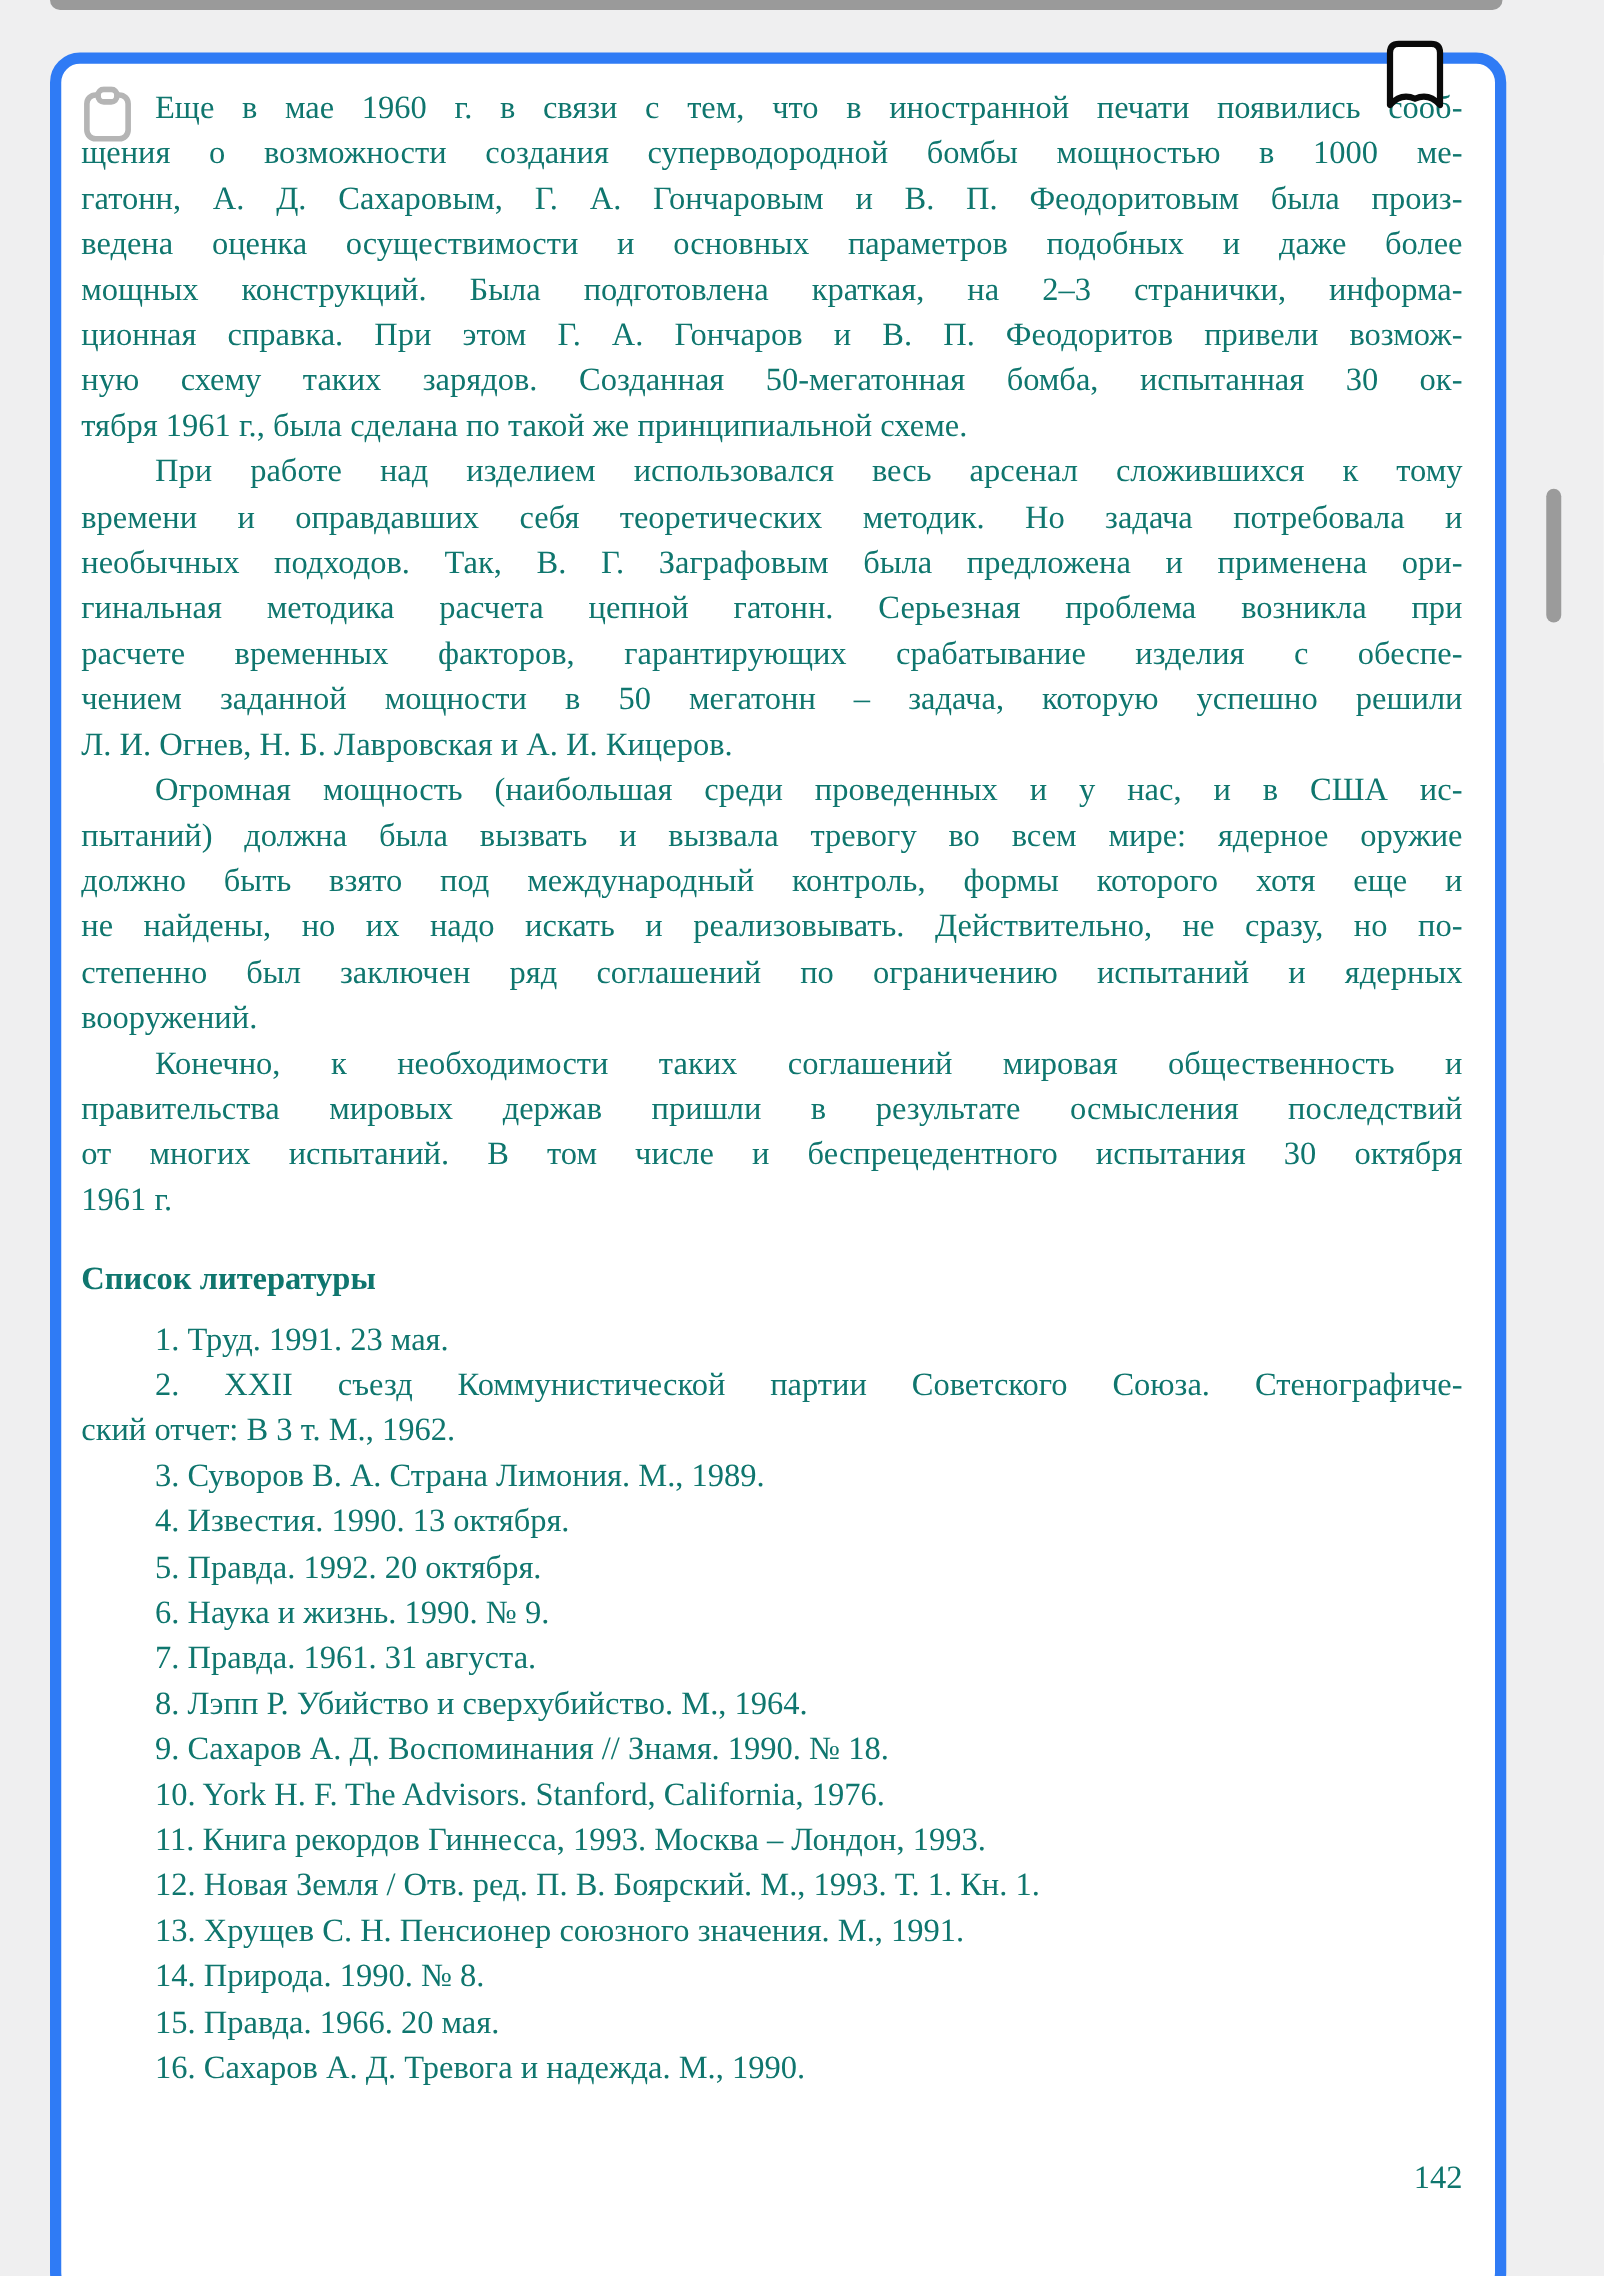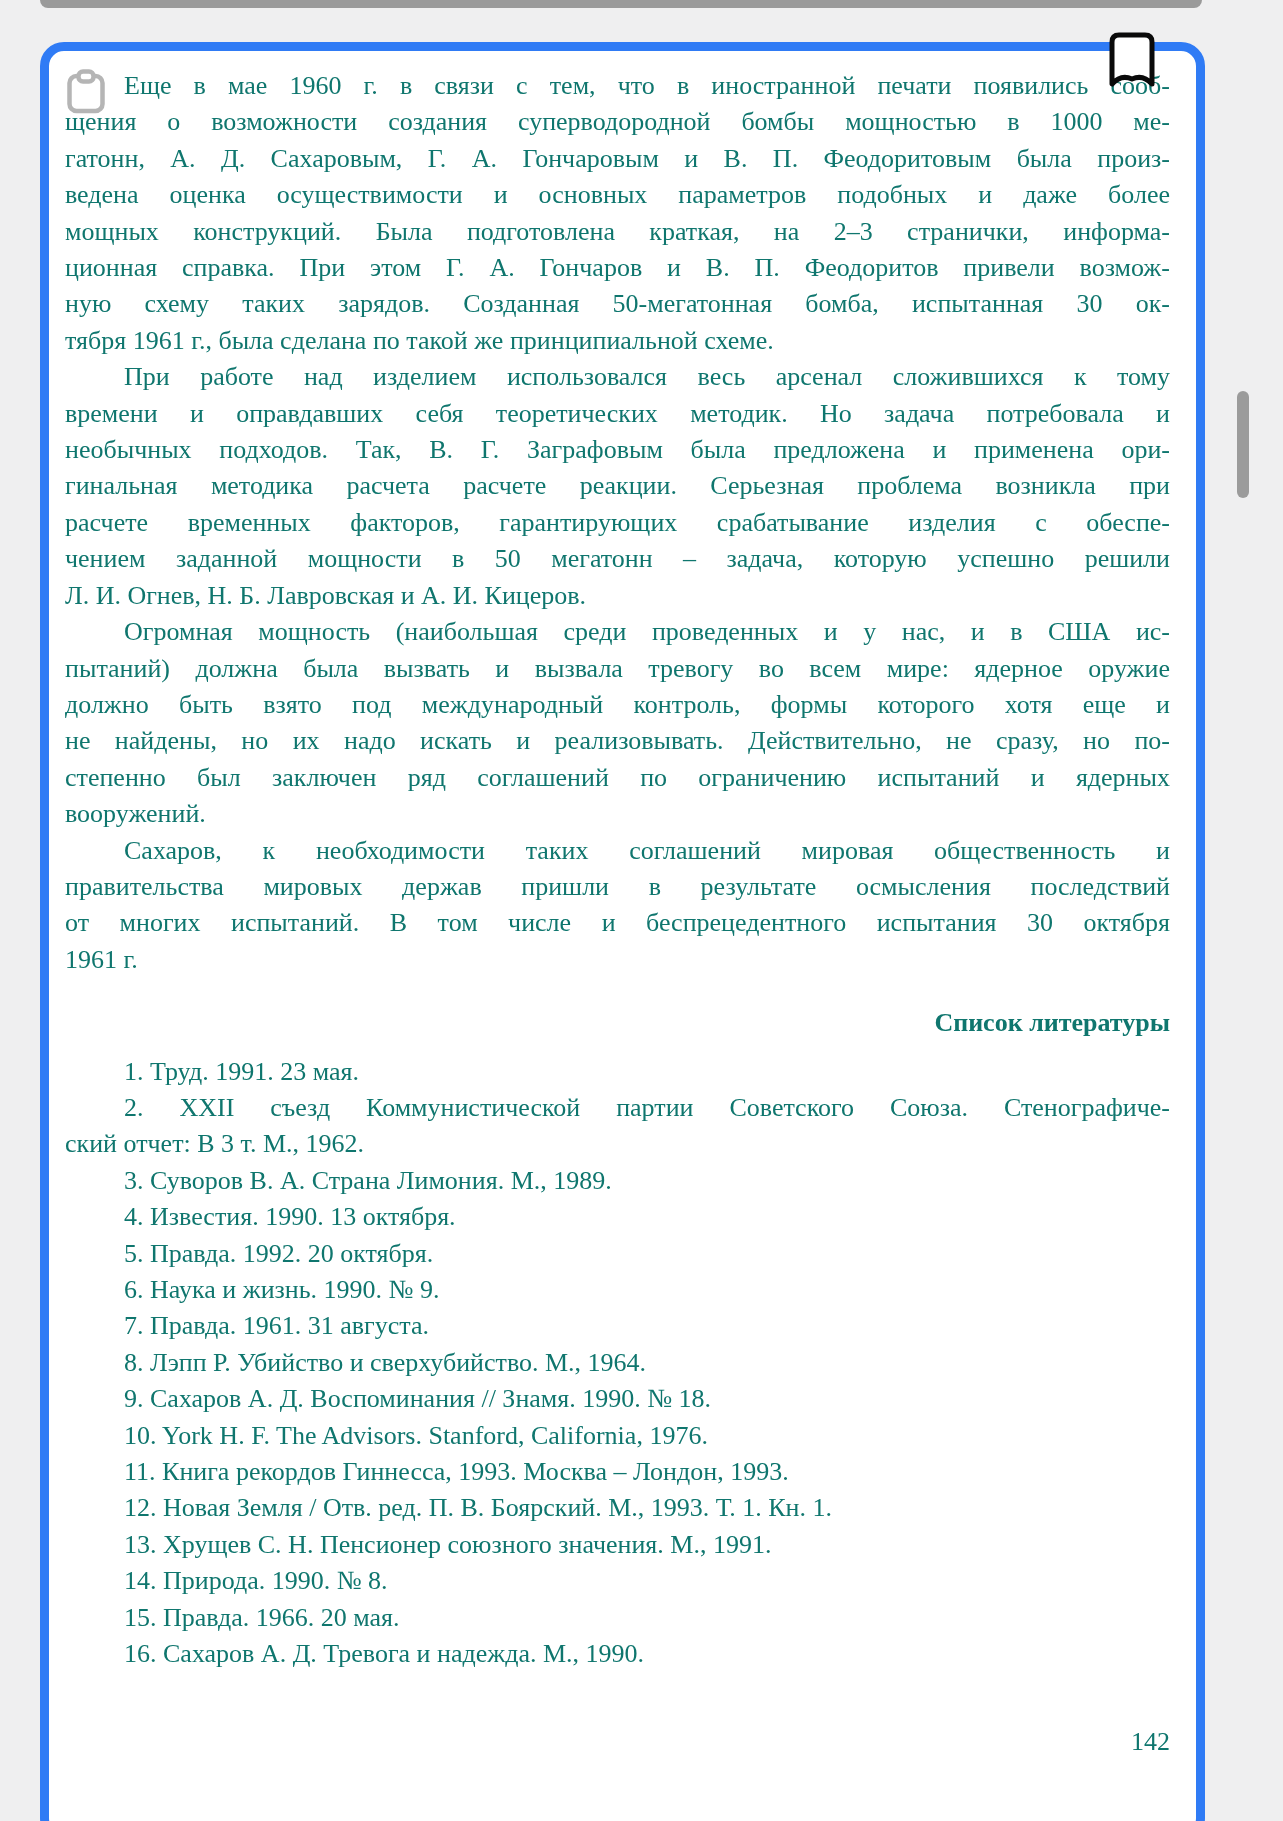--- a/index.html
+++ b/index.html
@@ -35,21 +35,21 @@
   }
   .ln{
     text-align:justify;
     text-align-last:justify;
     white-space:normal;
   }
   .ln.left{text-align-last:left;}
   .ln.indent{text-indent:59px;}
   .bib-title{
     margin-top:27px;margin-bottom:12px;
-    text-align:right;
+    text-align:left;
     font-weight:bold;
   }
   .page-num{
     margin-top:52px;
     text-align:right;
   }
   .clipboard-icon{
     position:absolute;left:66px;top:69px;
     z-index:3;
   }
@@ -78,31 +78,31 @@
       <div class="ln">щения о возможности создания суперводородной бомбы мощностью в 1000 ме-</div>
       <div class="ln">гатонн, А. Д. Сахаровым, Г. А. Гончаровым и В. П. Феодоритовым была произ-</div>
       <div class="ln">ведена оценка осуществимости и основных параметров подобных и даже более</div>
       <div class="ln">мощных конструкций. Была подготовлена краткая, на 2–3 странички, информа-</div>
       <div class="ln">ционная справка. При этом Г. А. Гончаров и В. П. Феодоритов привели возмож-</div>
       <div class="ln">ную схему таких зарядов. Созданная 50-мегатонная бомба, испытанная 30 ок-</div>
       <div class="ln left">тября 1961 г., была сделана по такой же принципиальной схеме.</div>
       <div class="ln indent">При работе над изделием использовался весь арсенал сложившихся к тому</div>
       <div class="ln">времени и оправдавших себя теоретических методик. Но задача потребовала и</div>
       <div class="ln">необычных подходов. Так, В. Г. Заграфовым была предложена и применена ори-</div>
-      <div class="ln">гинальная методика расчета расчете реакции. Серьезная проблема возникла при</div>
+      <div class="ln">гинальная методика расчета цепной гатонн. Серьезная проблема возникла при</div>
       <div class="ln">расчете временных факторов, гарантирующих срабатывание изделия с обеспе-</div>
       <div class="ln">чением заданной мощности в 50 мегатонн – задача, которую успешно решили</div>
       <div class="ln left">Л. И. Огнев, Н. Б. Лавровская и А. И. Кицеров.</div>
       <div class="ln indent">Огромная мощность (наибольшая среди проведенных и у нас, и в США ис-</div>
       <div class="ln">пытаний) должна была вызвать и вызвала тревогу во всем мире: ядерное оружие</div>
       <div class="ln">должно быть взято под международный контроль, формы которого хотя еще и</div>
       <div class="ln">не найдены, но их надо искать и реализовывать. Действительно, не сразу, но по-</div>
       <div class="ln">степенно был заключен ряд соглашений по ограничению испытаний и ядерных</div>
       <div class="ln left">вооружений.</div>
-      <div class="ln indent">Сахаров, к необходимости таких соглашений мировая общественность и</div>
+      <div class="ln indent">Конечно, к необходимости таких соглашений мировая общественность и</div>
       <div class="ln">правительства мировых держав пришли в результате осмысления последствий</div>
       <div class="ln">от многих испытаний. В том числе и беспрецедентного испытания 30 октября</div>
       <div class="ln left">1961 г.</div>
     </div>
   <div class="bib-title">Список литературы</div>
   <div id="refs">
       <div class="ln indent left">1. Труд. 1991. 23 мая.</div>
       <div class="ln indent">2. XXII съезд Коммунистической партии Советского Союза. Стенографиче-</div>
       <div class="ln left">ский отчет: В 3 т. М., 1962.</div>
       <div class="ln indent left">3. Суворов В. А. Страна Лимония. М., 1989.</div>

